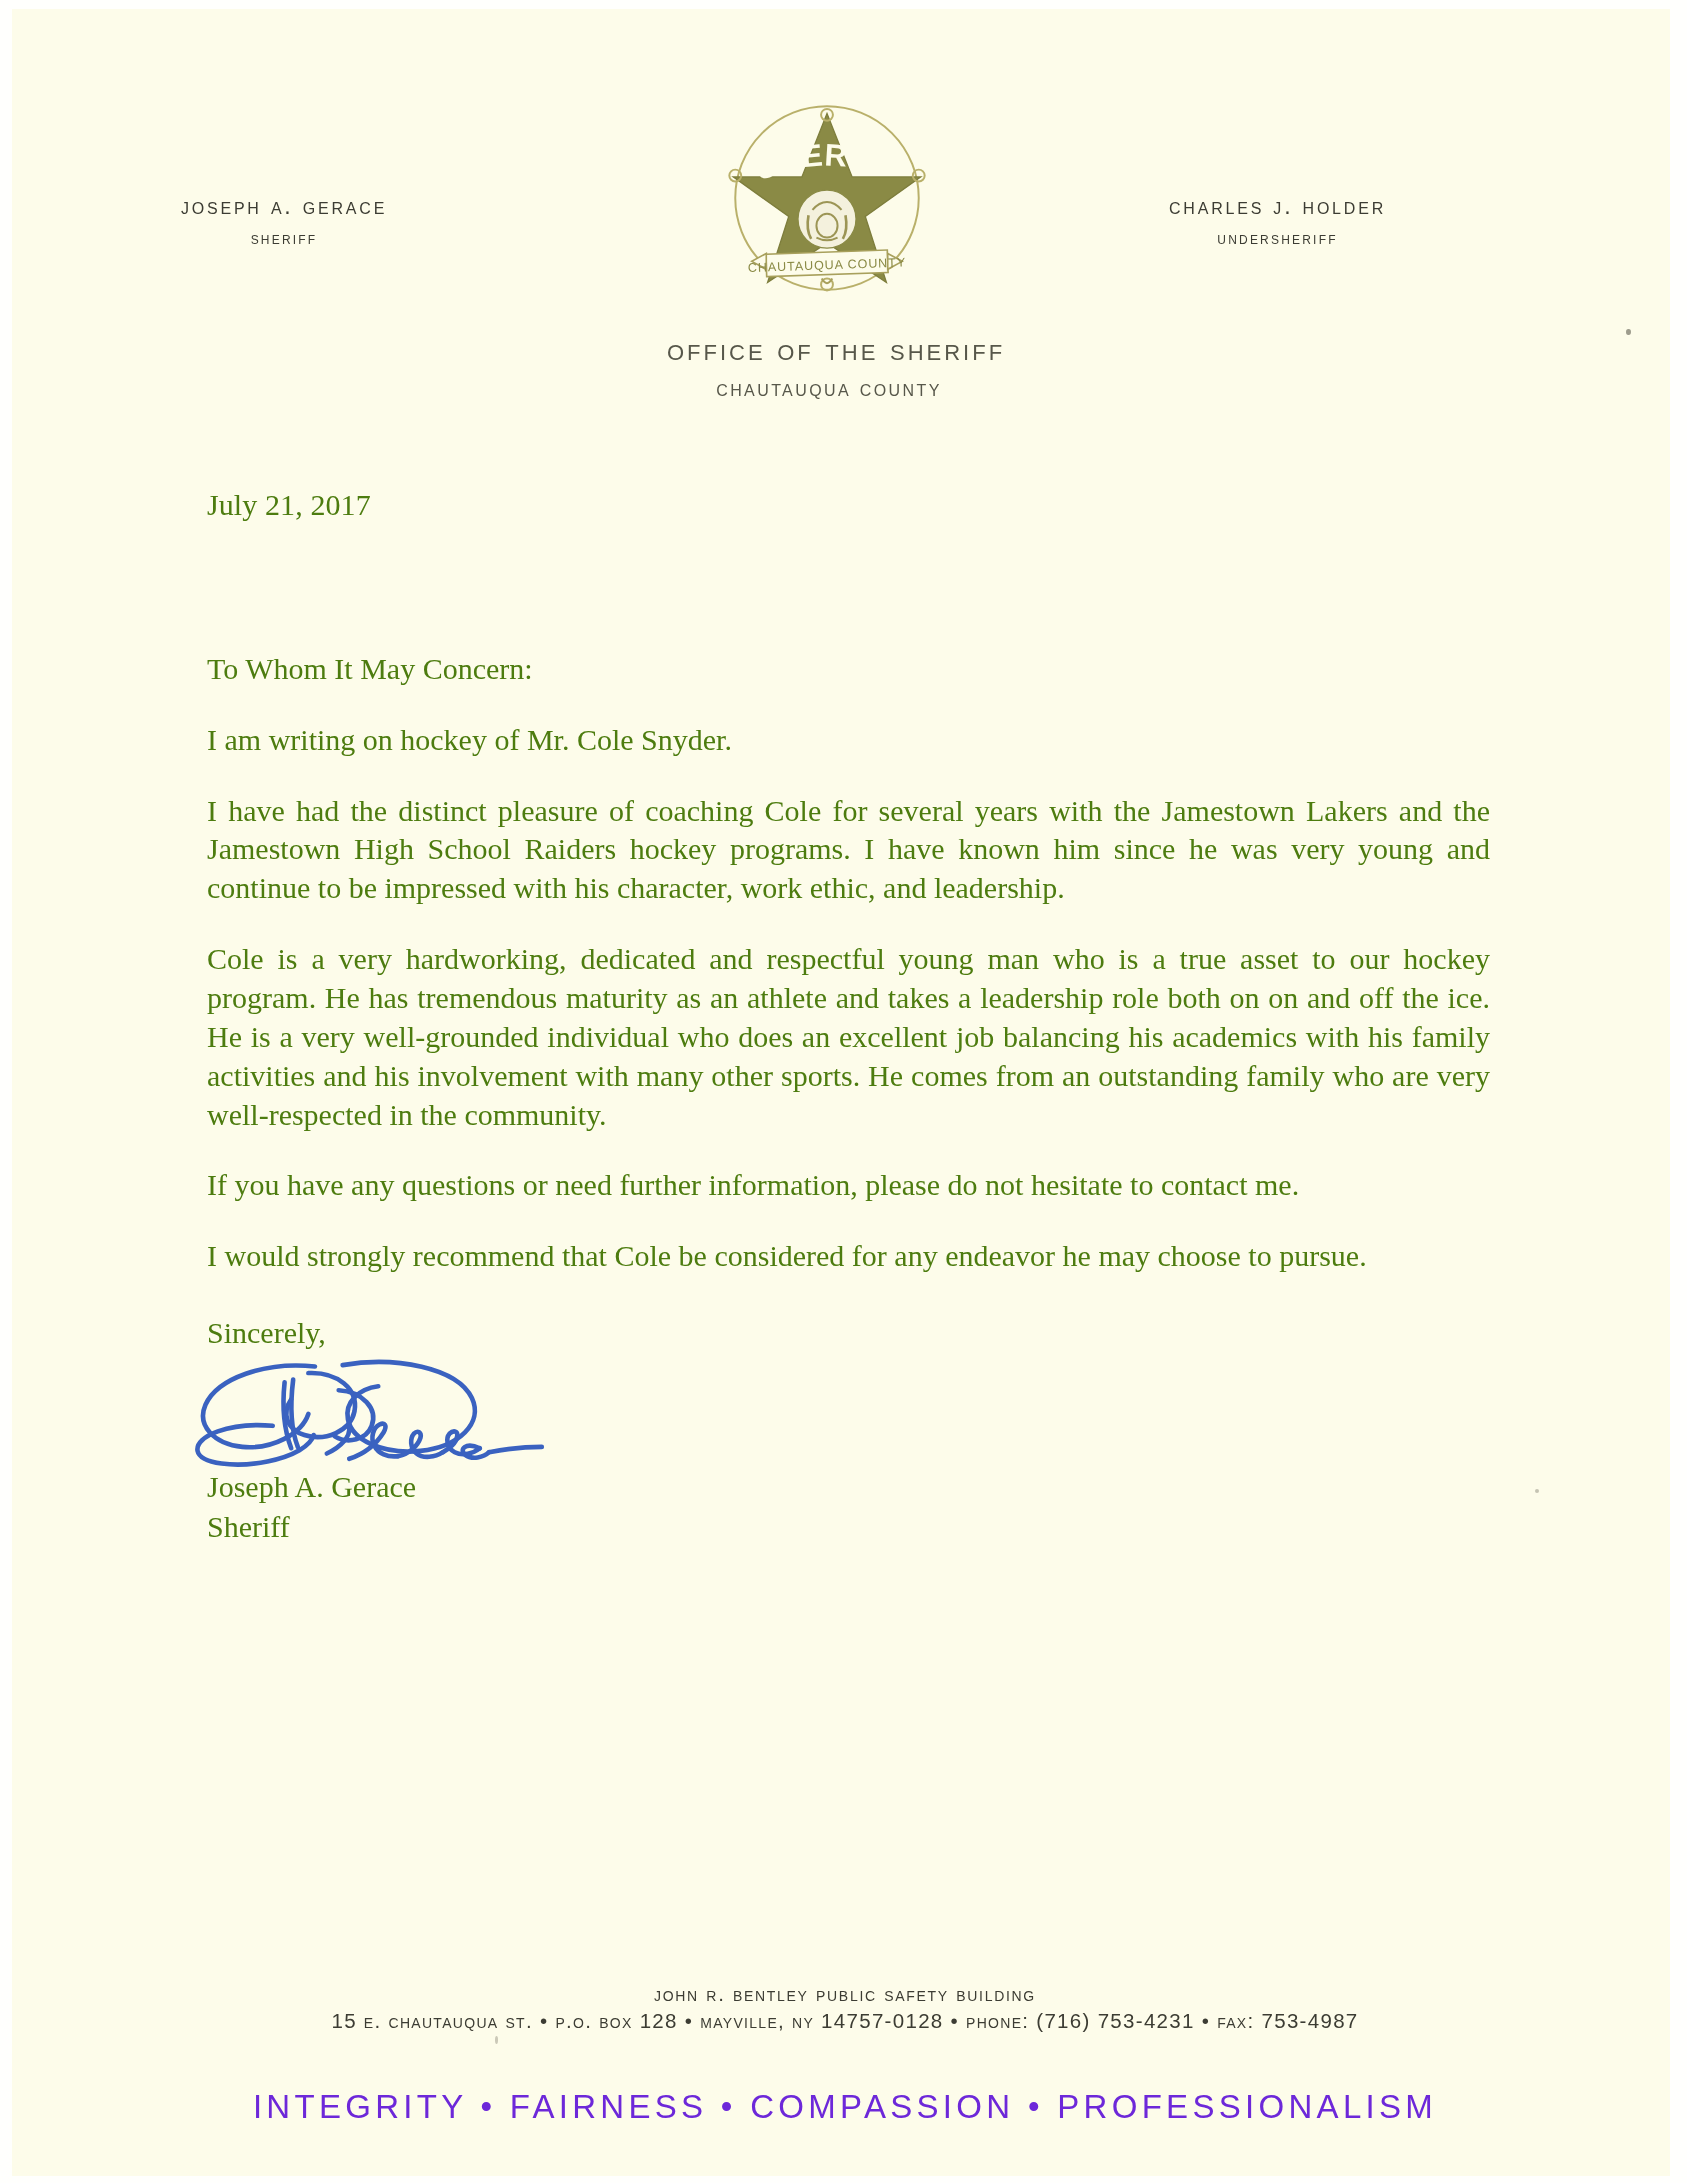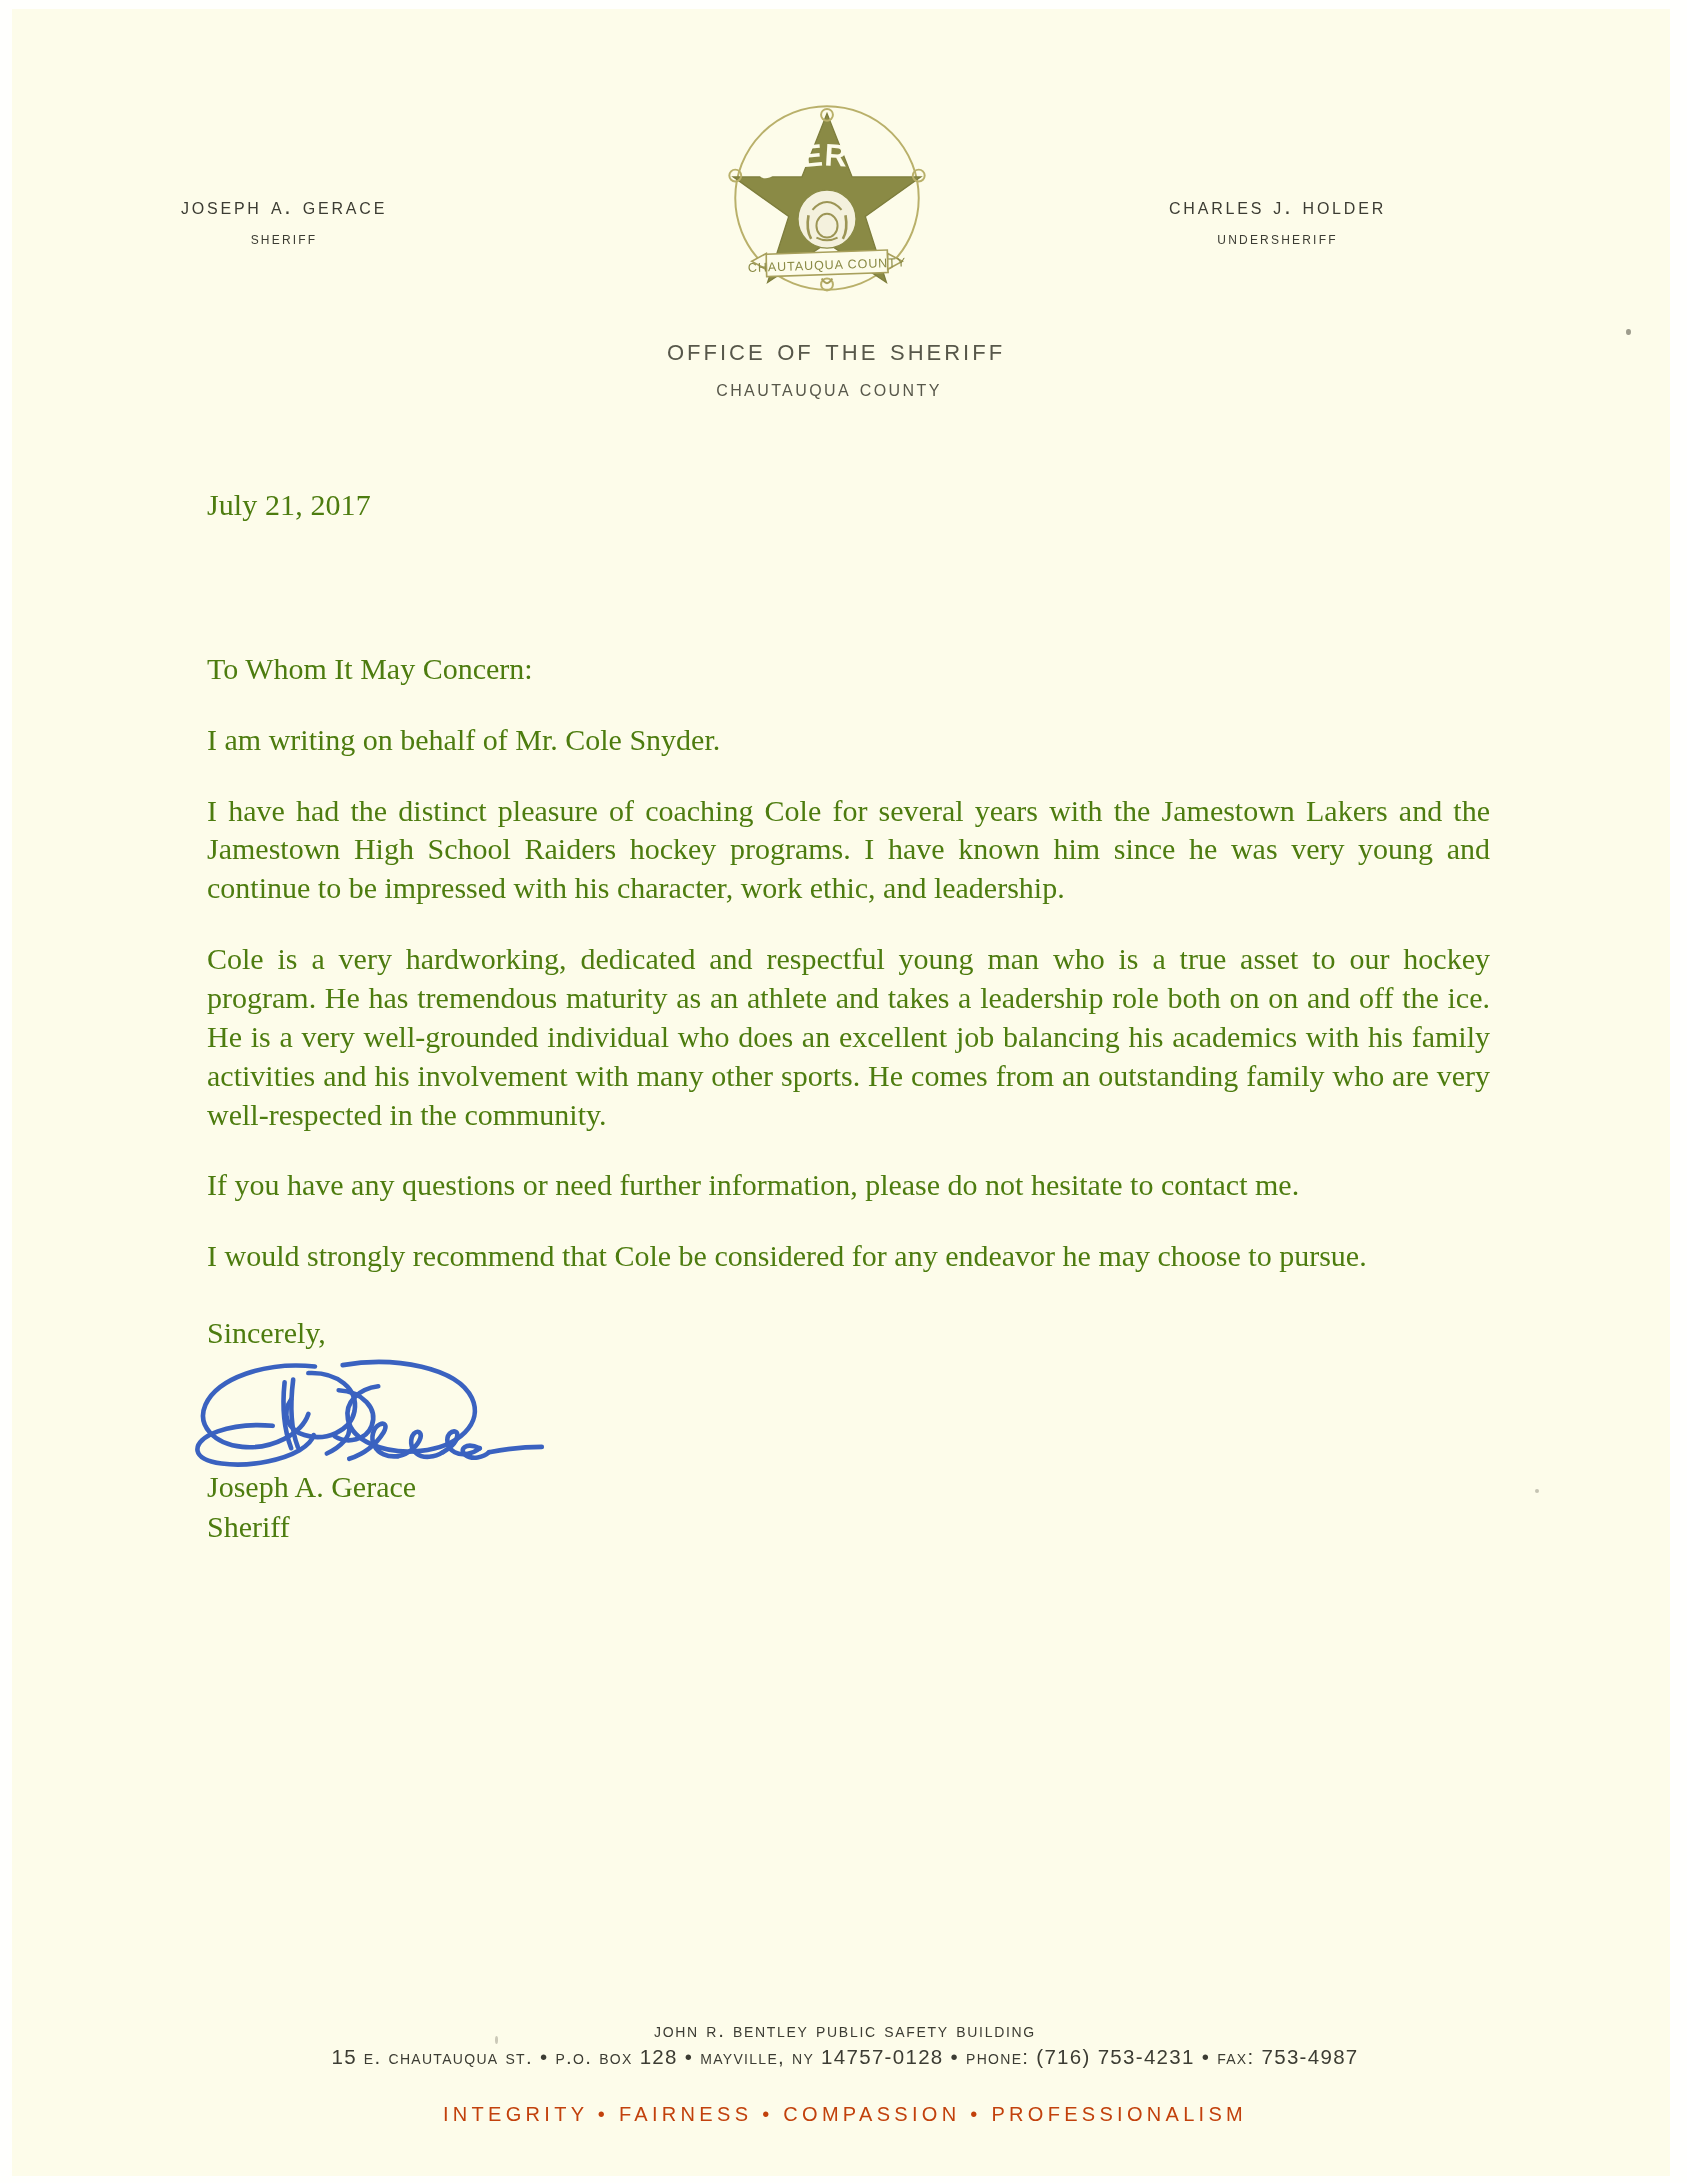--- a/index.html
+++ b/index.html
@@ -193,24 +193,24 @@
     text-transform: lowercase;
     margin-top: 2px;
     white-space: nowrap;
   }
   .footer-web {
     font-size: 16.5px;
     letter-spacing: 1.5px;
     margin-top: 14.6px;
   }
   .footer-motto {
-    font-size: 20px;
+    font-size: 33px;
     letter-spacing: 4.3px;
-    margin-top: 34px;
-    color: #c2410c;
+    margin-top: 55px;
+    color: #6d28d9;
   }
 
   
   .speck {
     position: absolute;
     background: #8d8b7c;
     border-radius: 50%;
     opacity: .85;
   }
 </style>
@@ -280,21 +280,21 @@
       <div class="office-line2">Chautauqua County</div>
     </div>
   </div>
 
   <div class="letter-body">
 
     <p class="date-line">July 21, 2017</p>
 
     <p class="salutation">To Whom It May Concern:</p>
 
-    <p class="para noj">I am writing on behalf of Mr. Cole Snyder.</p>
+    <p class="para noj">I am writing on hockey of Mr. Cole Snyder.</p>
 
     <p class="para">I have had the distinct pleasure of coaching Cole for several years with the Jamestown Lakers and the Jamestown High School Raiders hockey programs. I have known him since he was very young and continue to be impressed with his character, work ethic, and leadership.</p>
 
     <p class="para">Cole is a very hardworking, dedicated and respectful young man who is a true asset to our hockey program.  He has tremendous maturity as an athlete and takes a leadership role both on on and off the ice. He is a very well-grounded individual who does an excellent job balancing his academics with his family activities and his involvement with many other sports. He comes from an outstanding family who are very well-respected in the community.</p>
 
     <p class="para noj">If you have any questions or need further information, please do not hesitate to contact me.</p>
 
     <p class="para noj">I would strongly recommend that Cole be considered for any endeavor he may choose to pursue.</p>
 
     <p class="closing">Sincerely,</p>

